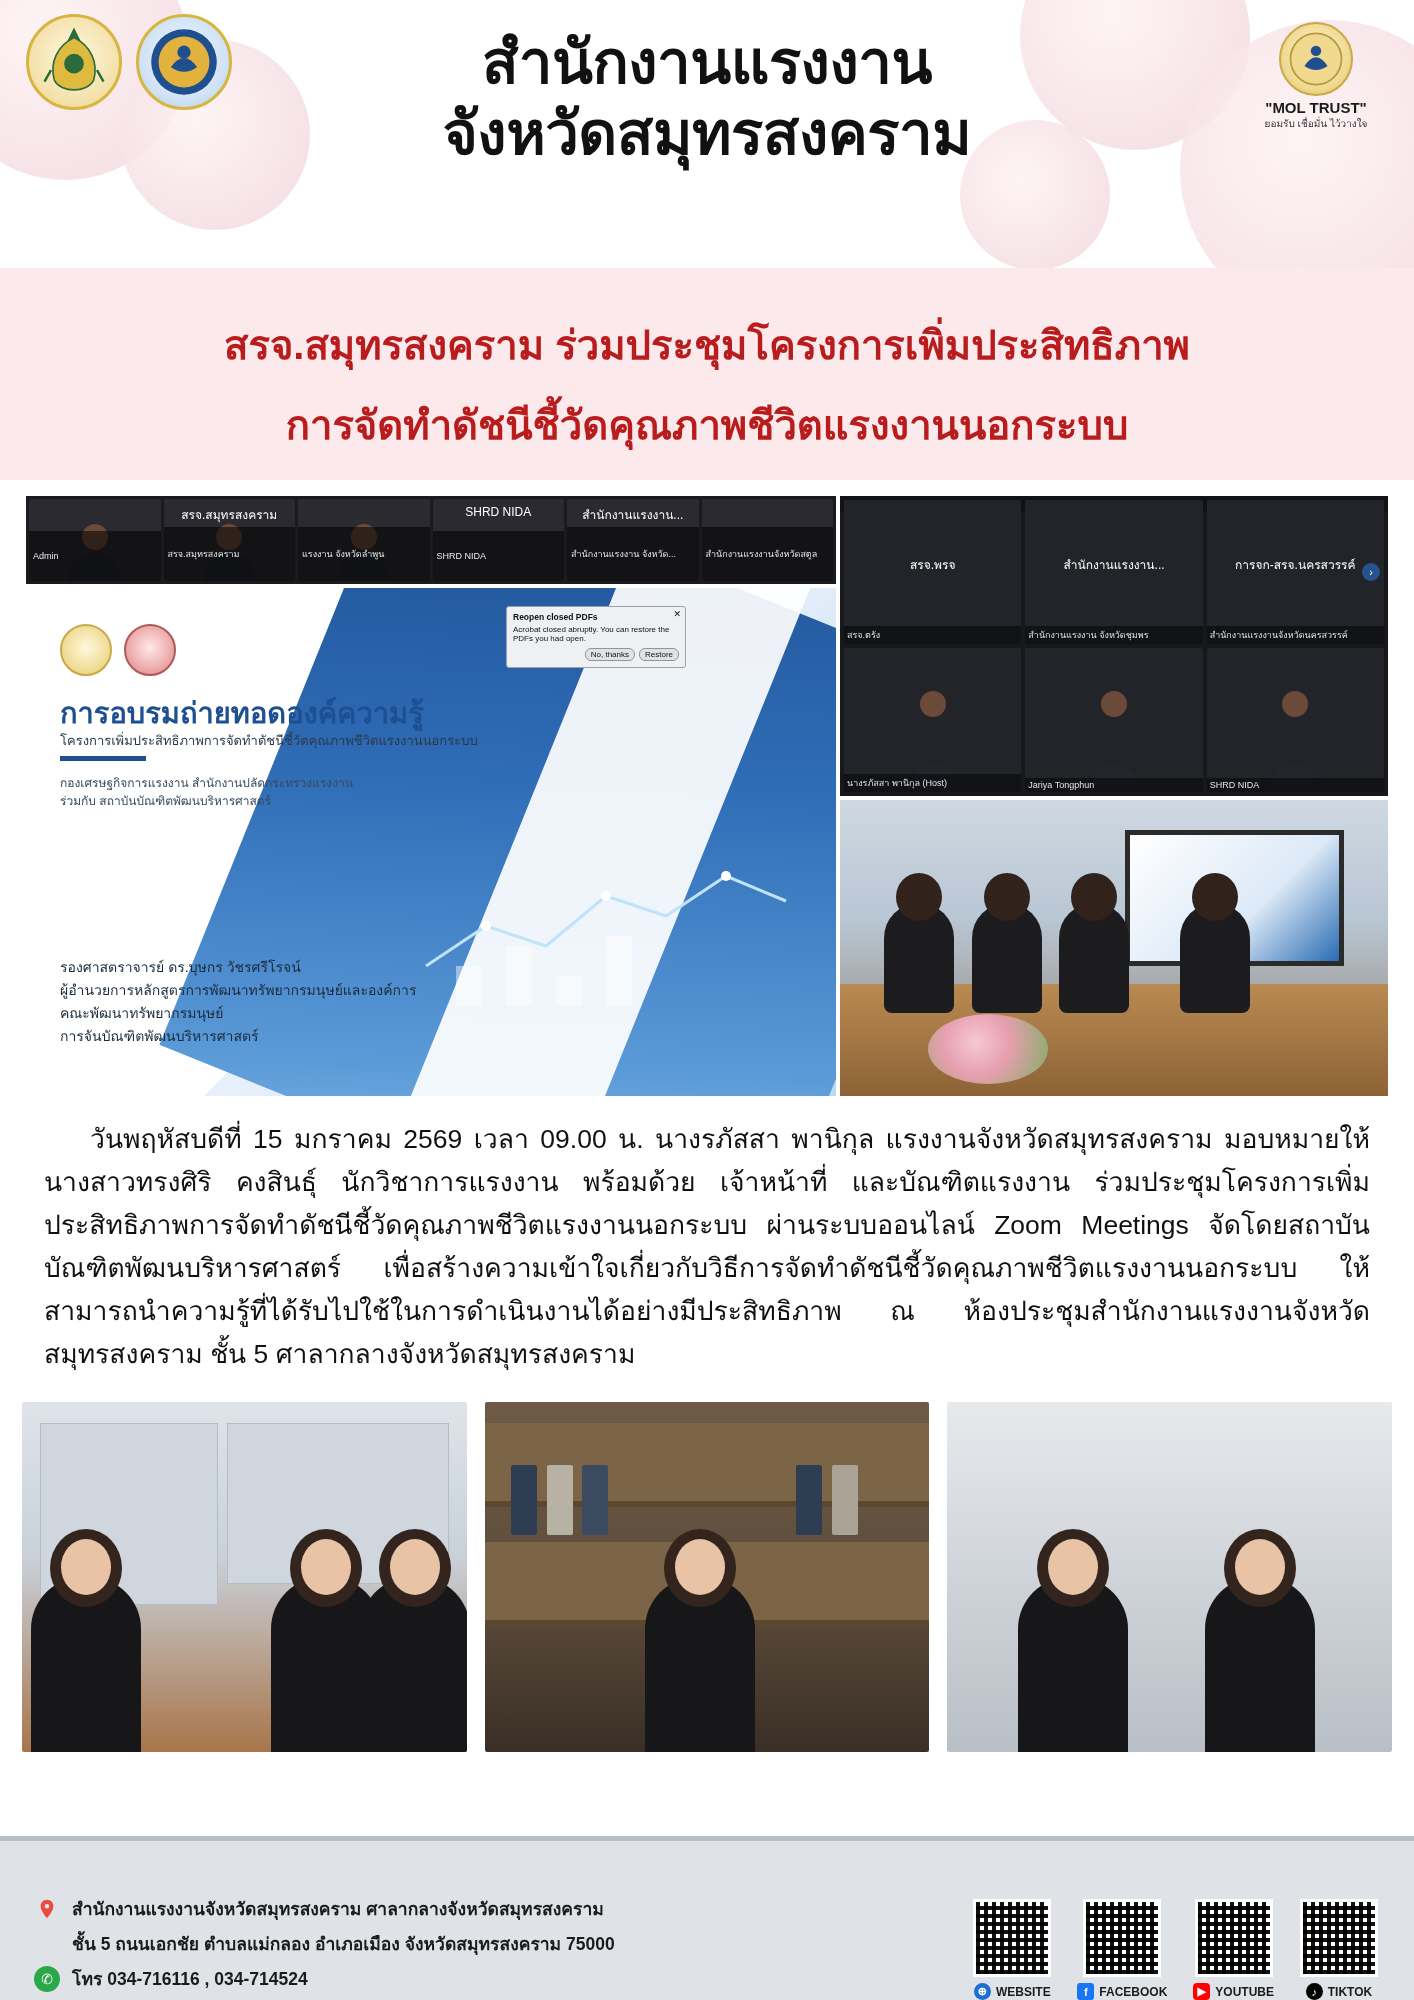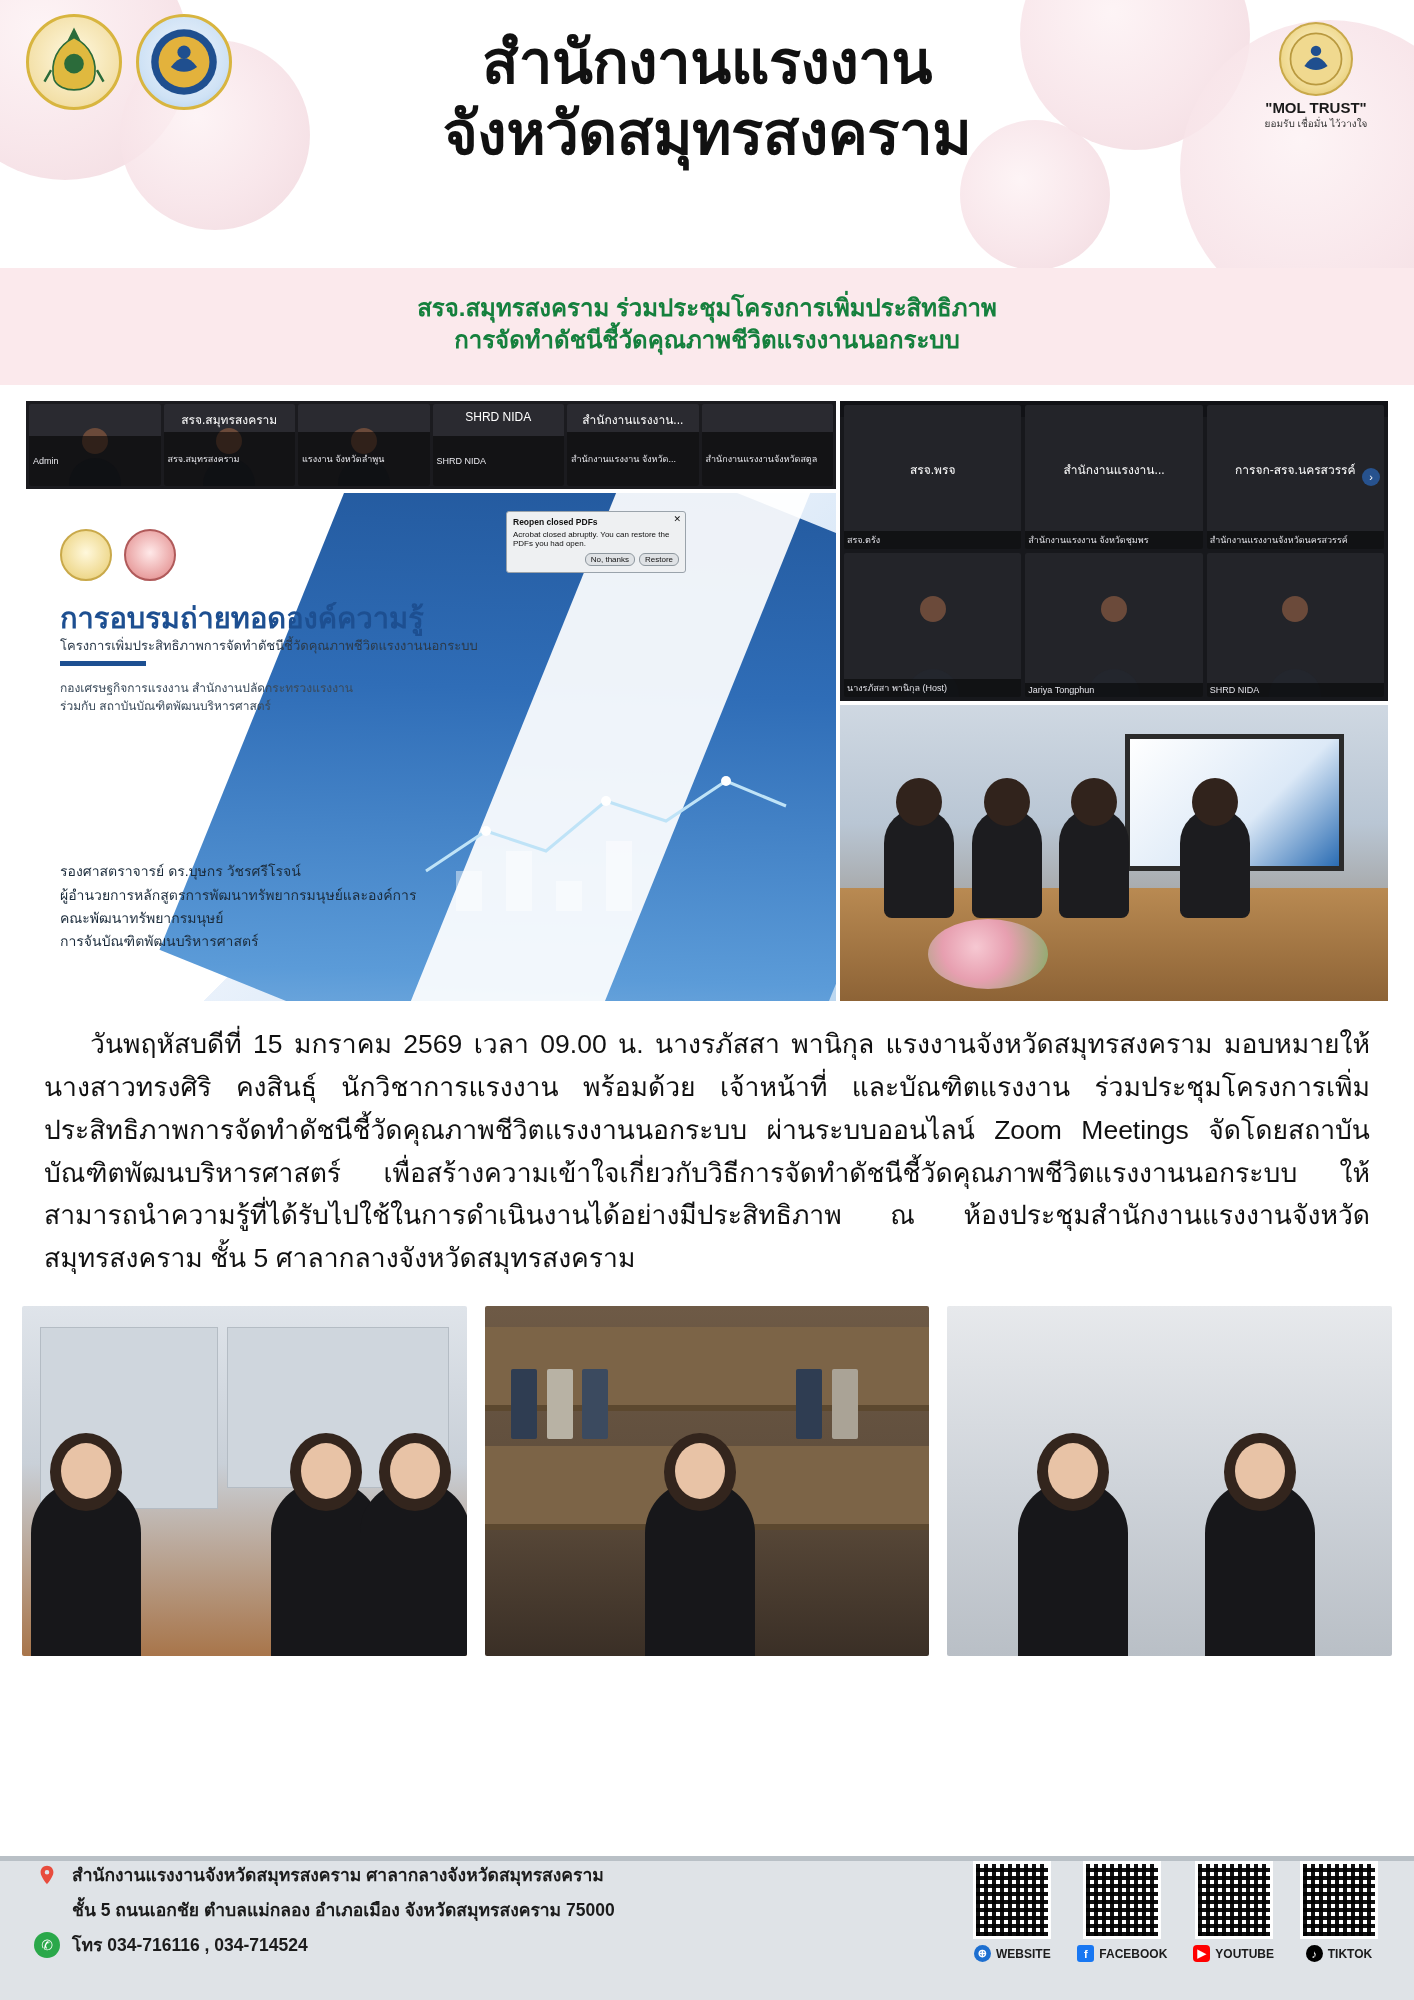--- a/index.html
+++ b/index.html
@@ -71,23 +71,24 @@
   .mol-t2 { font-size: 10px; color: #333; }
 
   
   .subtitle-band {
     background: #fbe9ec;
     padding: 24px 60px 28px 60px;
     text-align: center;
   }
   .subtitle-band .s1, .subtitle-band .s2 {
     font-weight: bold;
-    font-size: 24px;
+    font-size: 40px;
     line-height: 1.35;
-    color: #15803d;
+    color: #b91c1c;
+    margin-top: 26px;
   }
 
   
   .collage {
     margin: 16px 26px 0 26px;
     height: 600px;
     display: flex;
     gap: 4px;
   }
   .collage-left { width: 810px; display: flex; flex-direction: column; gap: 4px; }
@@ -195,24 +196,24 @@
   .p3 { background: linear-gradient(180deg,#e7e9ec 0%, #cfd4da 50%, #b9bfc6 100%); }
   .ph-person { position: absolute; bottom: 0; width: 110px; height: 175px; background: #17171a; border-radius: 52px 52px 0 0; }
   .ph-person .head { position:absolute; left:50%; top:-48px; transform:translateX(-50%); width:72px; height:78px; border-radius:50%; background:#33251d; }
   .ph-person .face { position:absolute; left:50%; top:-38px; transform:translateX(-50%); width:50px; height:56px; border-radius:50%; background:#e8c3a6; }
   .shelf { position:absolute; left: 0; right: 0; height: 84px; background: #7c6447; border-bottom: 6px solid #5c482f; }
   .binder { position:absolute; bottom: 6px; width: 26px; height: 70px; background: #2f3d52; border-radius: 2px; }
   .cubicle { position:absolute; background: #cfd6dd; border: 1px solid #b4bcc4; }
 
   
   .footer {
-    position: absolute; left: 0; right: 0; bottom: 0; height: 144px;
+    position: absolute; left: 0; right: 0; bottom: 0; height: 164px;
     background: #dfe3e7;
     border-top: 5px solid #b9c0c6;
-    display: flex; align-items: flex-start;
+    display: flex; align-items: flex-end;
   }
   .footer-left { width: 700px; padding-left: 34px; }
   .f-line { display: flex; align-items: center; gap: 12px; margin-bottom: 7px; }
   .f-ico { width: 26px; height: 26px; flex: none; display:flex; align-items:center; justify-content:center; }
   .f-ico.pin svg { width: 22px; height: 22px; }
   .f-ico.phone { background: #2aa84a; border-radius: 50%; color: #fff; font-size: 14px; }
   .f-txt { font-size: 17.5px; color: #1b1b1b; font-weight: bold; }
   .f-indent { padding-left: 38px; }
 
   .footer-right { flex: 1; display: flex; justify-content: flex-end; gap: 26px; padding-right: 36px; }

